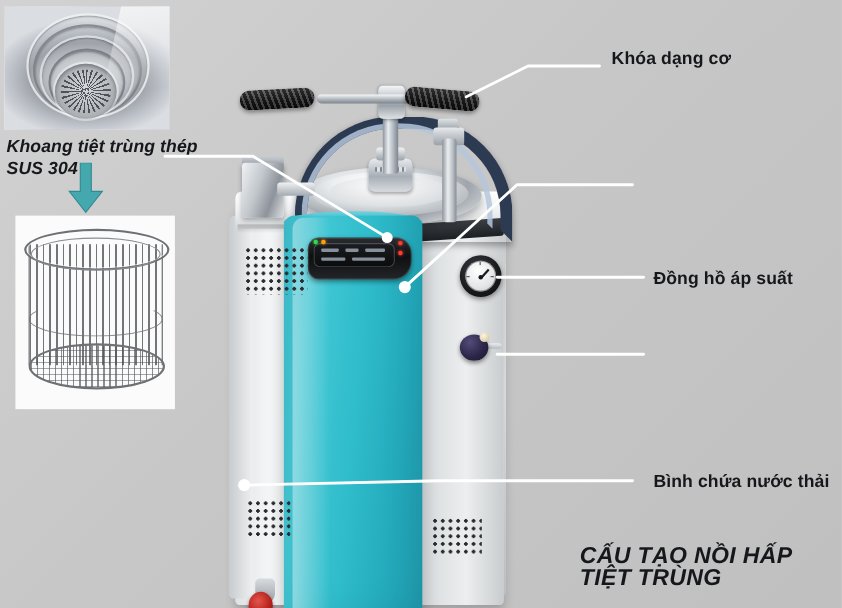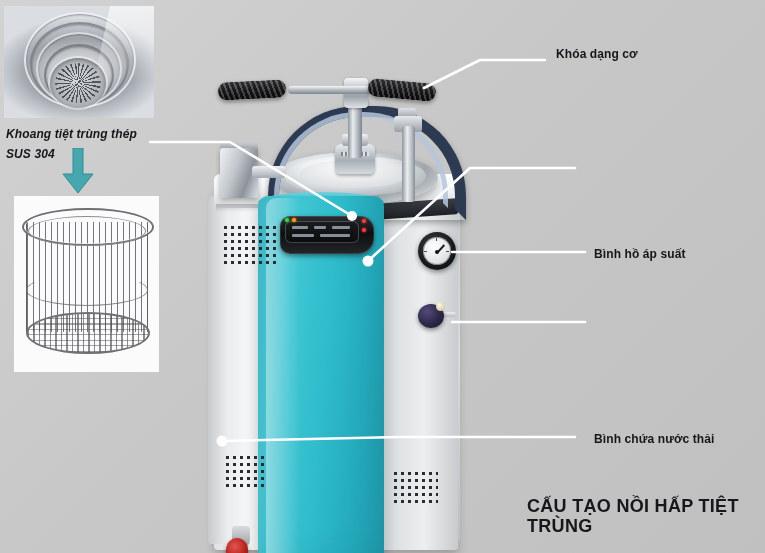--- a/index.html
+++ b/index.html
@@ -11,21 +11,21 @@
     position:relative;
   }
   #stage{position:absolute;left:0;top:0;width:765px;height:553px;
     background:linear-gradient(135deg,#d2d2d2 0%,#c7c7c7 45%,#c0c0c0 100%);}
 
   
   .lbl{
     position:absolute;
     color:#15171a;
     font-weight:bold;
-    font-size:12px;
+    font-size:16px;
     line-height:20px;
     letter-spacing:.1px;
     white-space:pre-line;
   }
 
   
   .photo{
     position:absolute;
     background:#f3f3f3;
     overflow:hidden;
@@ -230,21 +230,21 @@
   
   #watermark{position:absolute;left:232px;top:374px;width:230px;
     font-family:"Liberation Serif", serif;
     font-size:25px;color:#8d3a3f;opacity:.62;letter-spacing:.5px;
     text-shadow:0 1px 0 rgba(255,255,255,.18);}
 
   
   #leaders{position:absolute;left:0;top:0;width:765px;height:553px;pointer-events:none;}
 
   
-  #title{font-size:18px;letter-spacing:.3px;}
+  #title{font-size:21px;letter-spacing:.3px;font-style:italic;}
 </style>
 </head>
 <body>
 
 <div id="stage">
 
   <div class="photo" id="photo-chamber">
     <div class="chamber-art">
       <div class="ring r1"></div>
       <div class="ring r2"></div>
@@ -360,20 +360,20 @@
     <g fill="#ffffff">
       <circle cx="368" cy="261" r="5.5"></circle>
       <circle cx="352" cy="216" r="5"></circle>
       <circle cx="222" cy="441" r="5.5"></circle>
     </g>
   </svg>
 
   <div class="lbl" style="left:556px;top:44px;">Khóa dạng cơ</div>
 
 
-  <div class="lbl" style="left:594px;top:244px;">Bình hồ áp suất</div>
+  <div class="lbl" style="left:594px;top:244px;">Đồng hồ áp suất</div>
 
 
   <div class="lbl" style="left:594px;top:429px;">Bình chứa nước thải</div>
 
   <div class="lbl" id="title" style="left:527px;top:496px;">CẤU TẠO NỒI HẤP TIỆT TRÙNG</div>
 
 </div>
 
 </body></html>

